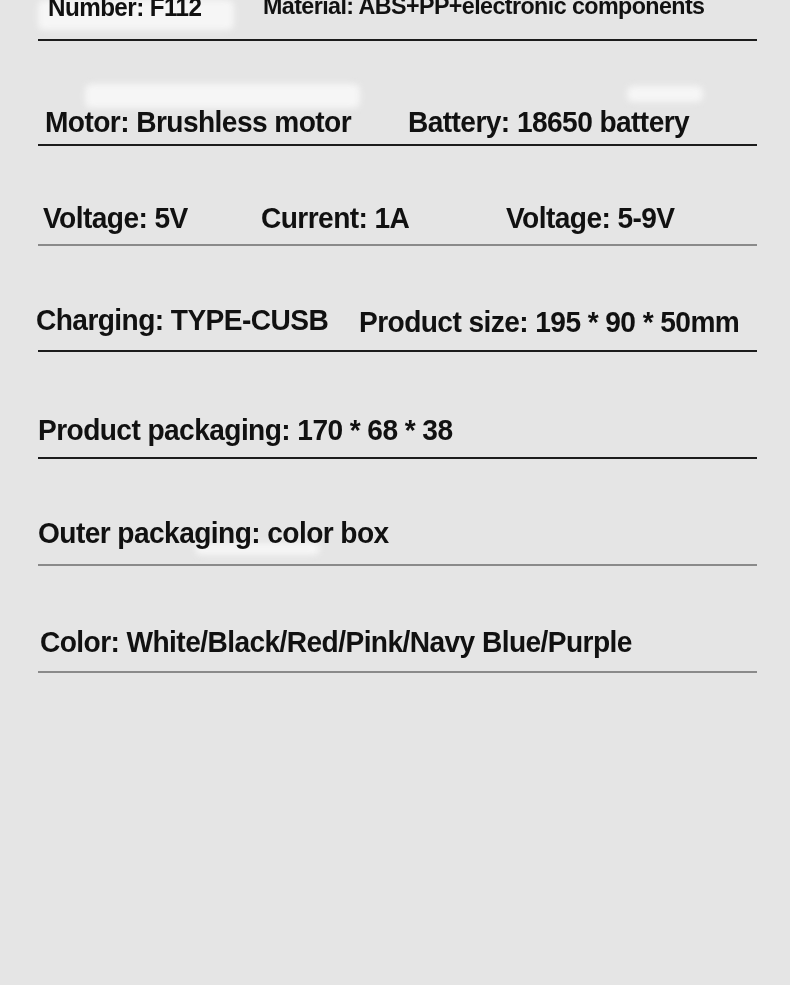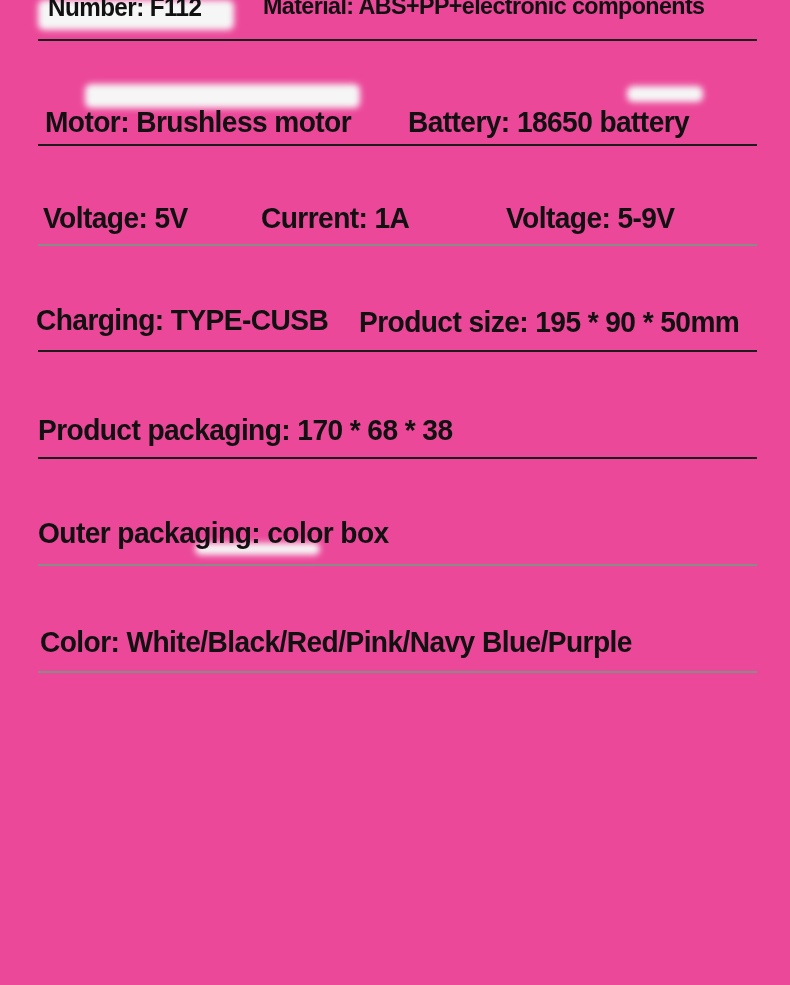--- a/index.html
+++ b/index.html
@@ -1,20 +1,20 @@
 <!DOCTYPE html>
 <html><head>
 <meta charset="utf-8">
 <style>
   html, body { margin: 0; padding: 0; background: #ffffff; }
   .canvas {
     position: relative;
     width: 790px;
     height: 985px;
-    background: #ec4899;
+    background: #e5e5e5;
     overflow: hidden;
     font-family: "Liberation Sans", sans-serif;
     text-decoration: underline;
   }
   .spec-text {
     position: absolute;
     font-weight: 700;
     color: #111111;
     font-size: 29px;
     line-height: 1;

